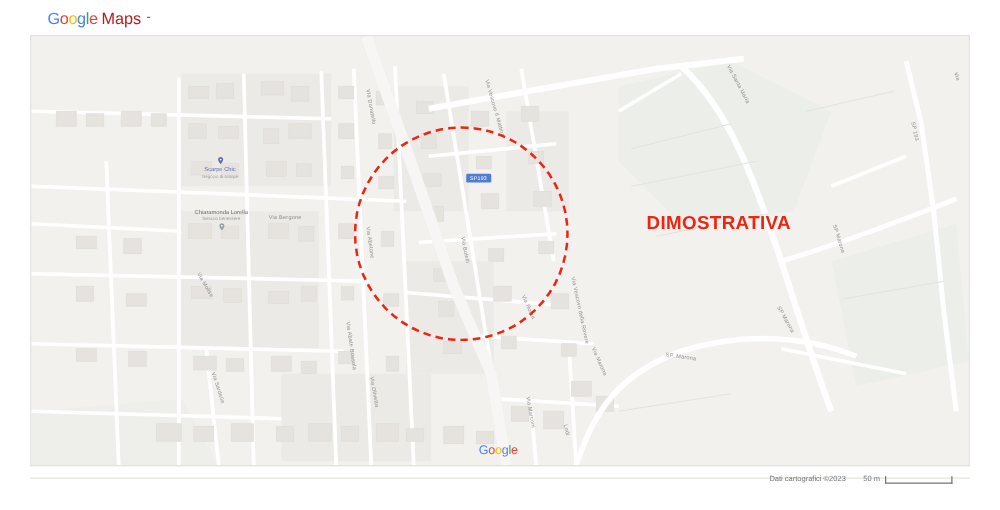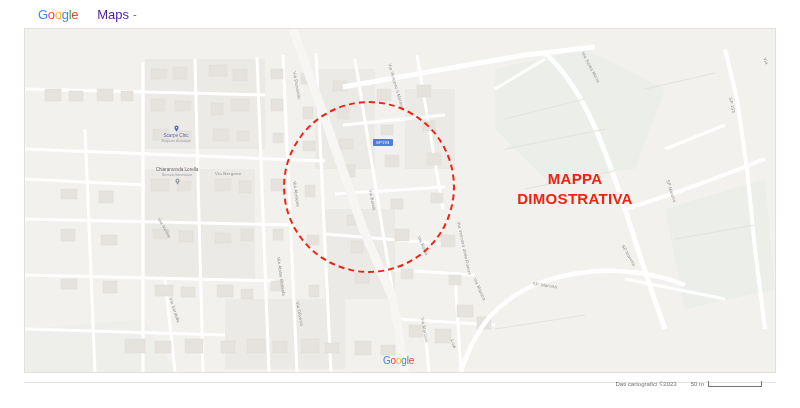--- a/index.html
+++ b/index.html
@@ -42,22 +42,22 @@
     font-weight: 400;
   }
   .brand-google .g1 { color: #4285F4; }
   .brand-google .g2 { color: #EA4335; }
   .brand-google .g3 { color: #FBBC05; }
   .brand-google .g4 { color: #4285F4; }
   .brand-google .g5 { color: #34A853; }
   .brand-google .g6 { color: #EA4335; }
   .brand-maps {
     font-size: 13px;
-    color: #4c1d95;
-    margin-left: 19px;
+    color: #b91c1c;
+    margin-left: 3px;
   }
   .header-sep {
     margin: 0 4px;
     color: #5f6368;
     font-size: 11px;
   }
   .header-address {
     font-size: 11px;
     color: #5f6368;
   }
@@ -413,21 +413,20 @@
         <div class="road-label" style="left: 136px; top: 188px; transform: rotate(60deg);">Via Molise</div>
         <div class="road-label" style="left: 148px; top: 268px; transform: rotate(72deg);">Via Sardella</div>
         <div class="road-label" style="left: 275px; top: 272px; transform: rotate(80deg);">Via Olivetta</div>
         <div class="road-label" style="left: 400px; top: 288px; transform: rotate(80deg);">Via Marconi</div>
         <div class="road-label" style="left: 430px; top: 310px; transform: rotate(78deg);">Lodi</div>
       </div>
 
     <div class="highlight-circle"></div>
 
     <div class="demo-caption">
-      <div>MAPPA</div>
       <div>DIMOSTRATIVA</div>
     </div>
 
     <div class="map-watermark"><span class="g1">G</span><span class="g2">o</span><span class="g3">o</span><span class="g4">g</span><span class="g5">l</span><span class="g6">e</span></div>
   </div>
 
   <div class="footer-rule"></div>
   <div class="footer">
     <span class="attribution">Dati cartografici ©2023</span>
     <span class="scale-wrap">

